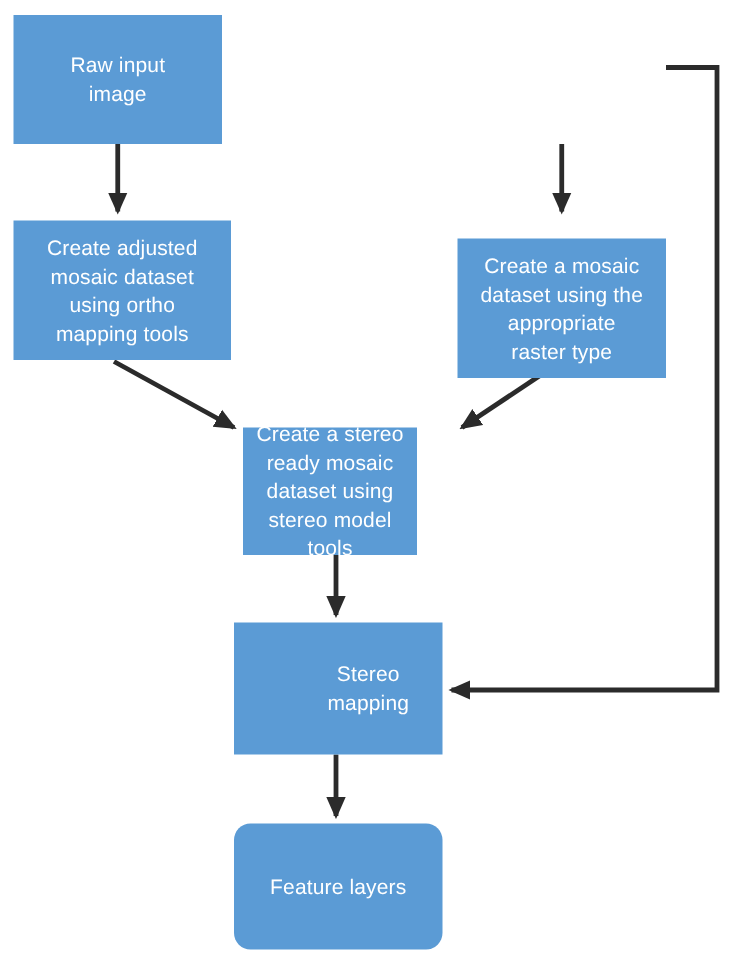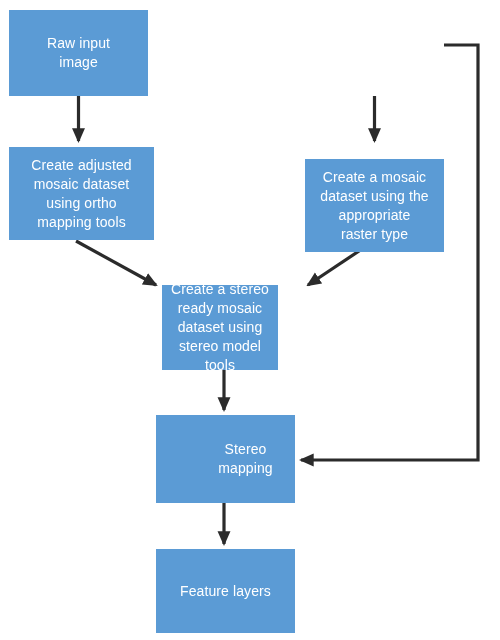--- a/index.html
+++ b/index.html
@@ -85,17 +85,17 @@
   </div>
 
   <div class="node" style="left:162px; top:285px; width:116px; height:85px;">
     <span>Create a stereo<br>ready mosaic<br>dataset using<br>stereo model tools</span>
   </div>
 
   <div class="node" style="left:156px; top:415px; width:139px; height:88px;padding-left:46px;">
     <span>Stereo<br>mapping</span>
   </div>
 
-  <div class="node" style="left:156px; top:549px; width:139px; height:84px;">
+  <div class="node" style="left:156px; top:549px; width:139px; height:84px;border-radius:11px;">
     <span>Feature layers</span>
   </div>
 
 </div>
 
 </body></html>

